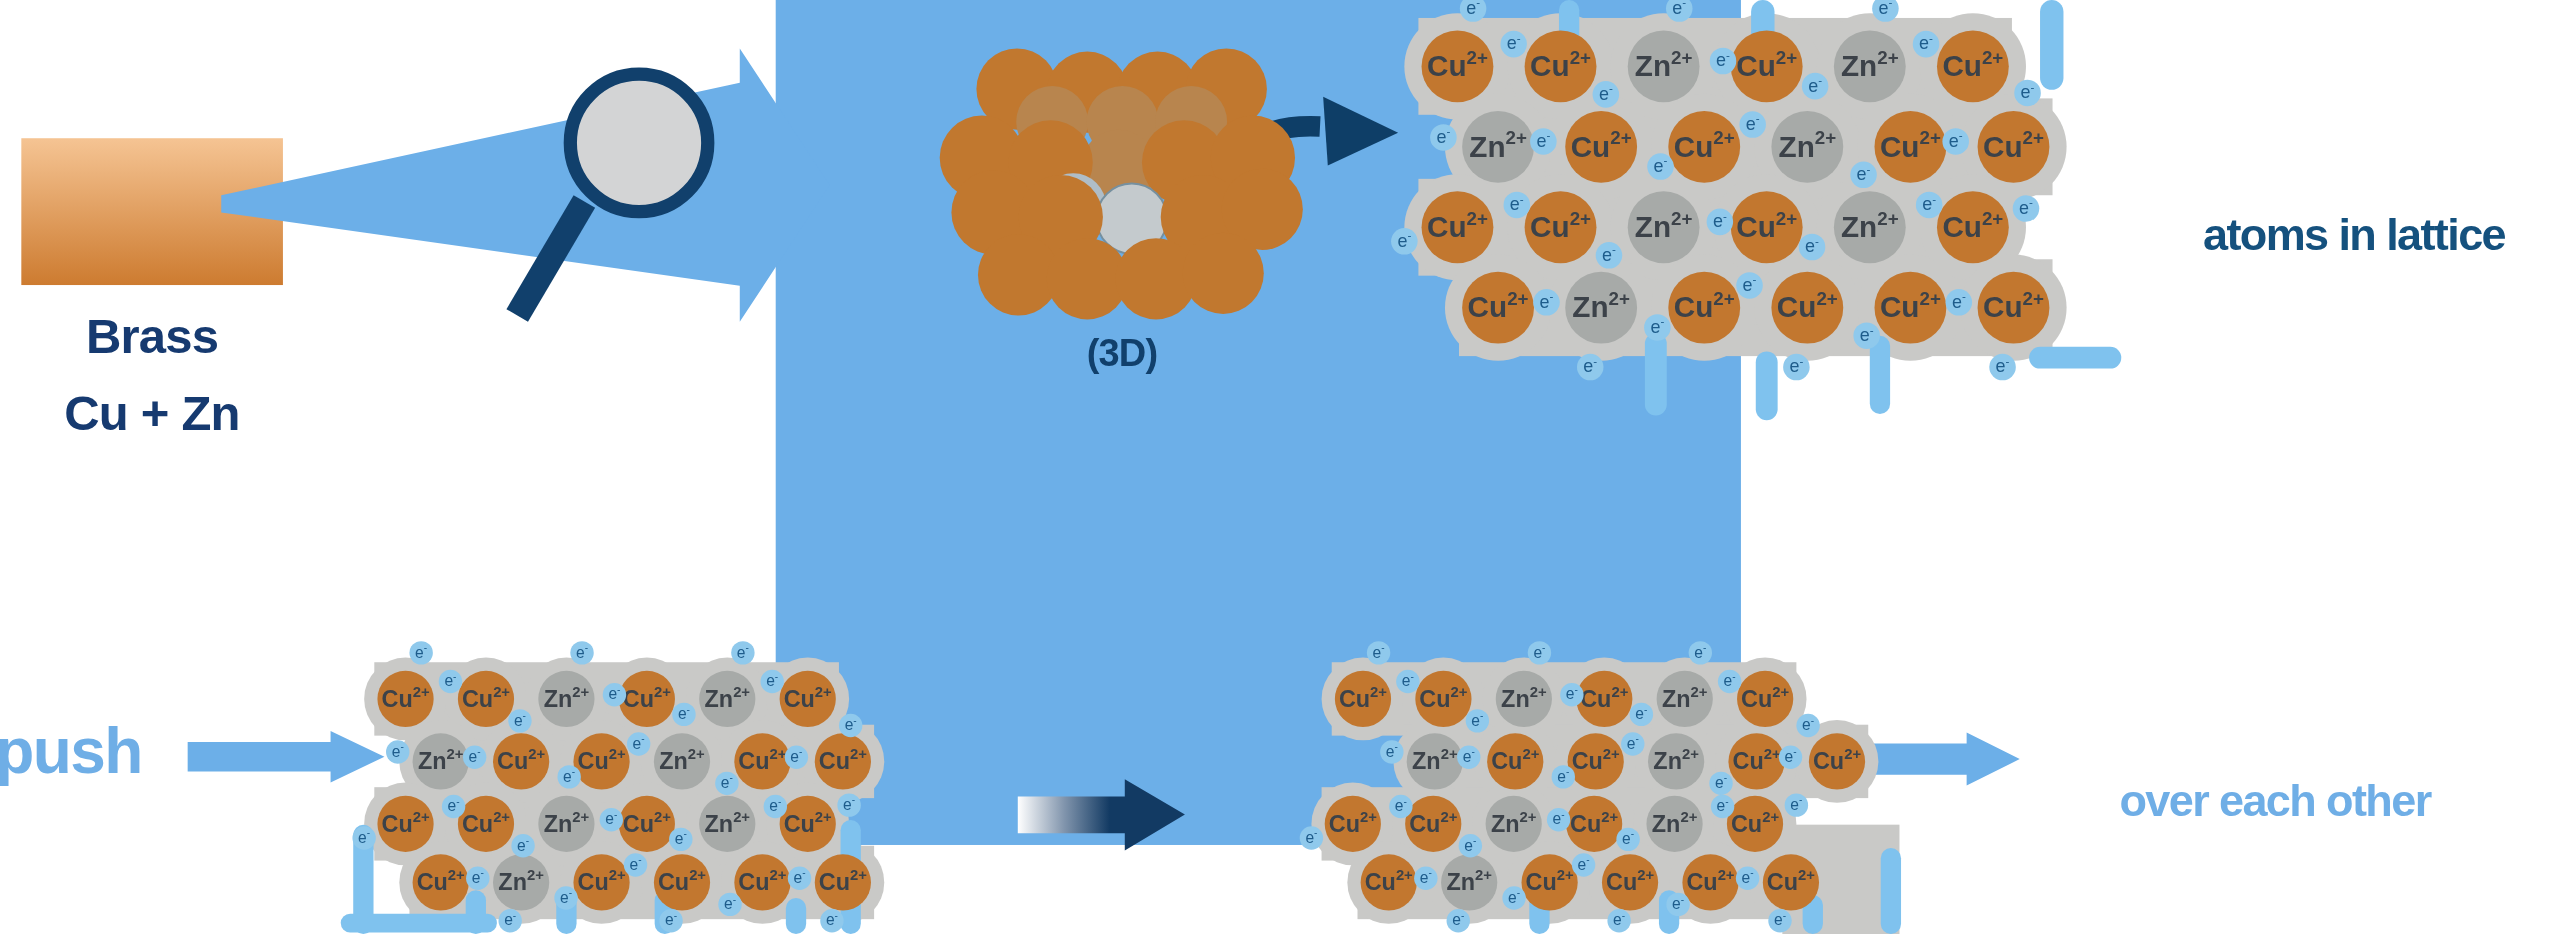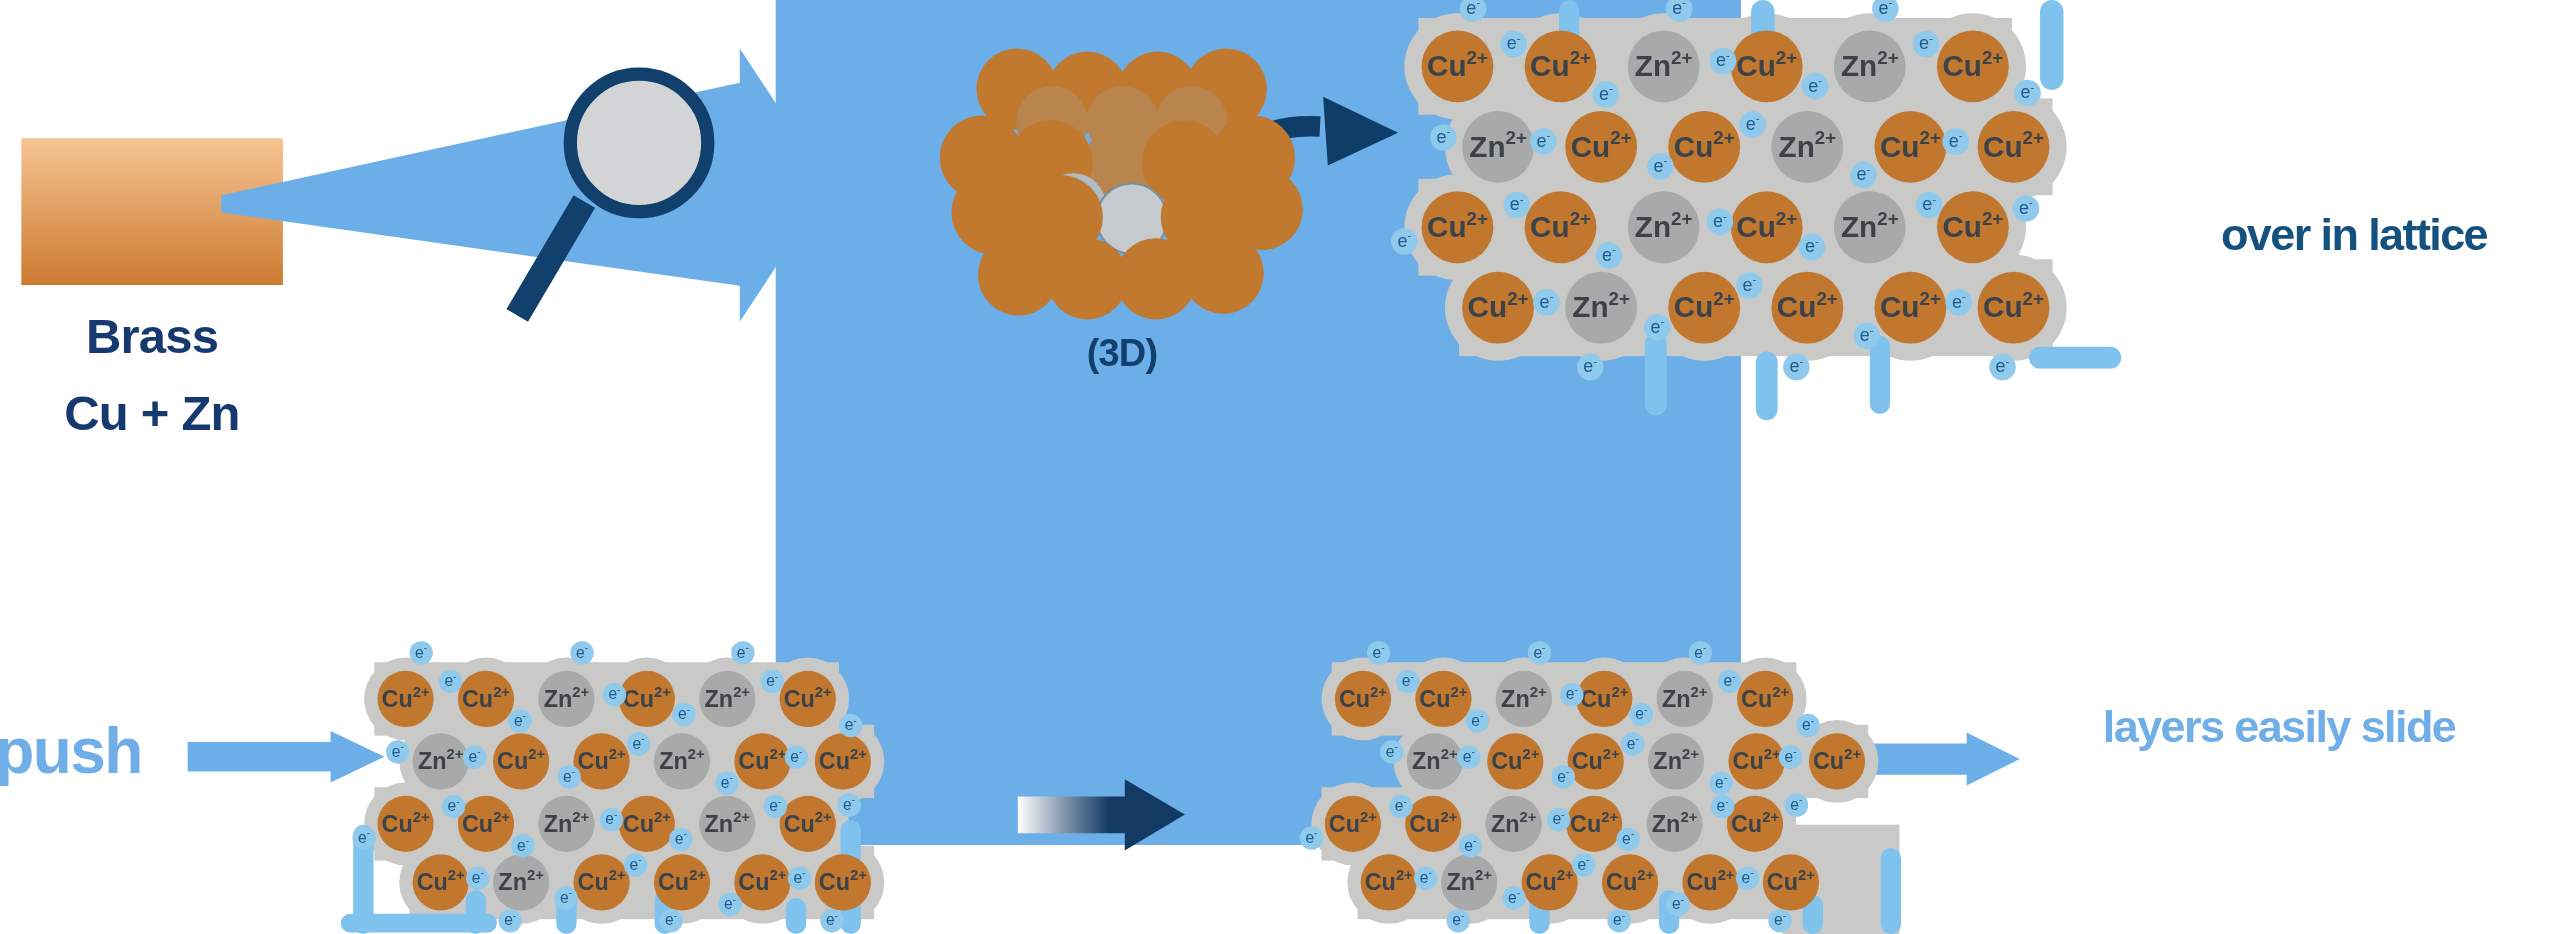--- a/index.html
+++ b/index.html
@@ -513,16 +513,16 @@
           <circle cx="2300" cy="1031" r="15" fill="#8FC9EC"></circle>
           <text x="2300" y="1037" text-anchor="middle" font-size="20" fill="#1E5C8B" font-family="&quot;Liberation Sans&quot;,sans-serif" font-weight="normal"><tspan>e</tspan><tspan dy="-8.4" font-size="13">-</tspan></text>
         </g>
       </g>
   </svg>
 
   <div class="txt t-brass" style="left:152px;top:336px">Brass</div>
   <div class="txt t-brass" style="left:152px;top:413px">Cu + Zn</div>
   <div class="txt t-3d" style="left:1122px;top:353px">(3D)</div>
   <div class="txt t-push" style="left:-4.7px;top:751px">push</div>
-  <div class="txt t-note" style="left:2354px;top:235px">over in lattice</div>
-  <div class="txt t-slide" style="left:2279px;top:727px">layers easily slide</div>
+  <div class="txt t-note" style="left:2354px;top:235px">atoms in lattice</div>
+  <div class="txt t-slide" style="left:2275px;top:801px">over each other</div>
 </div>
 
 
 </body></html>

